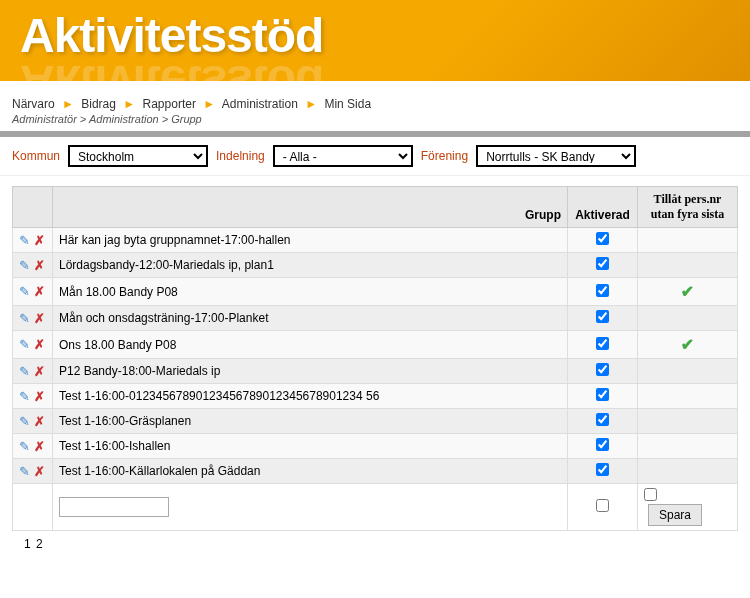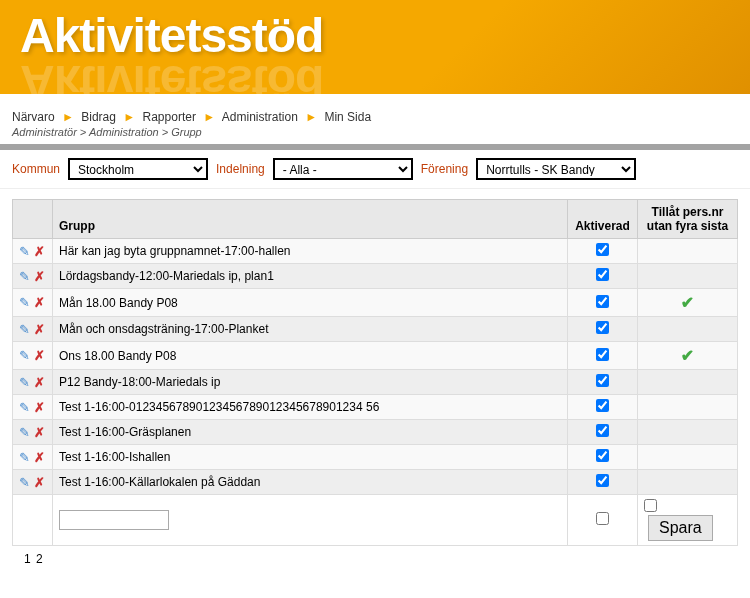--- a/index.html
+++ b/index.html
@@ -2,21 +2,21 @@
 <html><head>
   <meta charset="utf-8">
   <style>
     * { box-sizing: border-box; margin: 0; padding: 0; }
     body { font-family: Arial, sans-serif; font-size: 12px; background: #fff; width: 750px; }
 
     
     .header {
       background: linear-gradient(135deg, #f5a800 0%, #f5a800 60%, #e09000 100%);
       padding: 10px 20px 0 20px;
-      height: 94px;
+      height: 81px;
       position: relative;
       overflow: hidden;
     }
     .header-title {
       font-size: 48px;
       font-weight: bold;
       color: #fff;
       font-family: Arial, sans-serif;
       letter-spacing: -1px;
       text-shadow: 2px 2px 4px rgba(0,0,0,0.2);
@@ -95,59 +95,59 @@
     .data-table {
       width: 100%;
       border-collapse: collapse;
       border: 1px solid #ccc;
       font-size: 12px;
     }
     .data-table th {
       background: #e8e8e8;
       border: 1px solid #ccc;
       padding: 5px 6px;
-      text-align: left;
+      text-align: right;
       font-weight: bold;
       vertical-align: bottom;
     }
     .data-table th.center { text-align: center; }
     .data-table td {
       border: 1px solid #ddd;
       padding: 4px 6px;
       vertical-align: middle;
     }
     .data-table tr:nth-child(odd) td { background: #f9f9f9; }
     .data-table tr:nth-child(even) td { background: #eeeeee; }
     .data-table tr:last-child td { background: #fff; }
 
     .col-actions { width: 40px; }
     .col-gruppe { }
     .col-aktiverad { width: 70px; text-align: center; }
-    .col-tillat { width: 100px; text-align: center; }
+    .col-tillat { width: 100px; text-align: center; font-family: Liberation Serif, serif; }
 
     .edit-icon { color: #4488cc; cursor: pointer; margin-right: 2px; font-size: 13px; }
     .delete-icon { color: #cc3333; cursor: pointer; font-size: 13px; font-weight: bold; }
     .check-green { color: #44aa44; font-size: 16px; font-weight: bold; }
 
     .checkbox-cell { text-align: center; }
     input[type="checkbox"] { cursor: pointer; }
 
     .new-row-input {
       border: 1px solid #aaa;
       padding: 2px 4px;
       width: 110px;
       font-size: 12px;
       height: 20px;
     }
 
     .save-btn {
       background: #e8e8e8;
       border: 1px solid #aaa;
       padding: 3px 10px;
-      font-size: 16px;
+      font-size: 12px;
       cursor: pointer;
       margin-left: 4px;
       text-align: center;
     }
 
     .pagination {
       padding: 6px 12px;
       font-size: 12px;
     }
     .pagination a {

